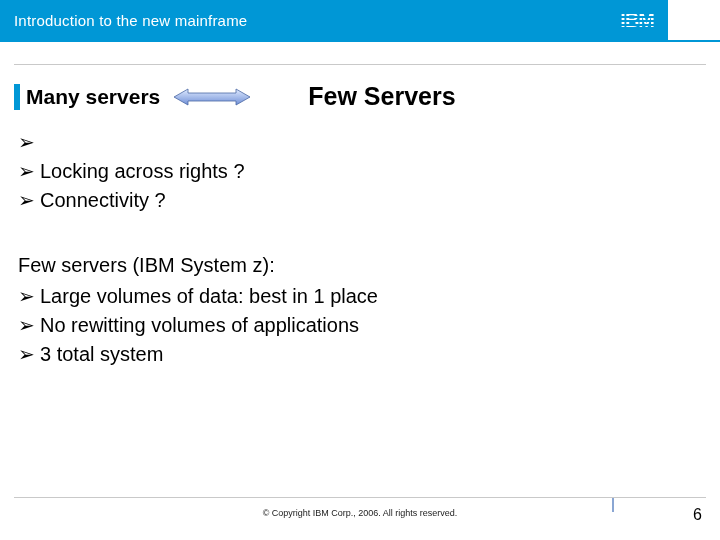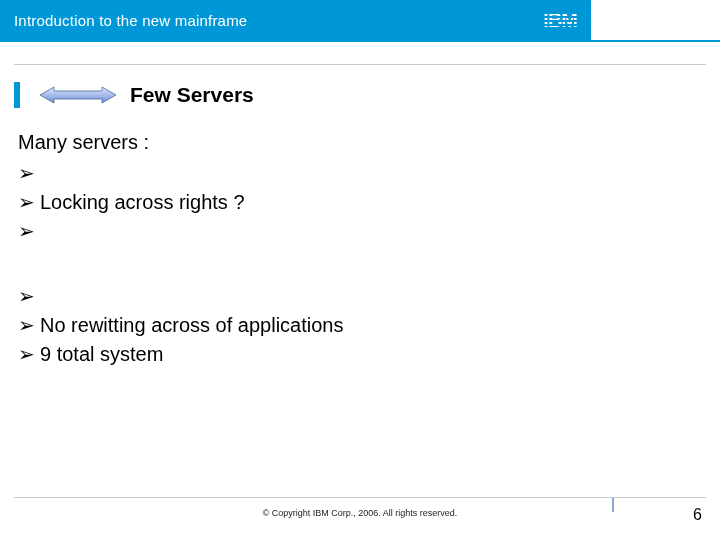--- a/index.html
+++ b/index.html
@@ -1,28 +1,28 @@
 <!DOCTYPE html>
 <html><head>
 <meta charset="utf-8">
 <style>
   * { box-sizing: border-box; margin: 0; padding: 0; }
   html, body { width: 720px; height: 540px; font-family: Arial, Helvetica, sans-serif; background: #fff; color: #000; }
   .slide { position: relative; width: 720px; height: 540px; }
-  .titlebar { width: 591px; height: 40px; background: #0097d6; display: flex; align-items: center; justify-content: space-between; padding: 0 14px; }
+  .titlebar { width: 668px; height: 40px; background: #0097d6; display: flex; align-items: center; justify-content: space-between; padding: 0 14px; }
   .titlebar-text { color: #fff; font-size: 15px; letter-spacing: .2px; }
   .ibm-logo { display: flex; gap: 0; align-items: center; margin-left: 27px; }
   .ibm-logo span { font-family: 'Arial Black', Arial, sans-serif; font-weight: 900; font-size: 20px; color: transparent; display: inline-block; line-height: 1; background: repeating-linear-gradient(#fff 0 2px, transparent 2px 4px); -webkit-background-clip: text; background-clip: text; letter-spacing: -1px; }
   .titlebar-underline { position:absolute; top:40px; width:720px; height:2px; background:#0097d6; }
 
   .sep-top { position: absolute; top: 64px; left: 14px; right: 14px; height: 1px; background: #c9c9c9; }
   .heading-row { position: absolute; top: 82px; left: 14px; right: 14px; display: flex; align-items: center; }
   .accent-bar { width: 6px; height: 26px; background: #0097d6; margin-right: 6px; }
   .heading-left { font-size: 21px; font-weight: bold; color: #000; }
-  .heading-right { font-size: 21px; font-weight: bold; color: #000; }
+  .heading-right { font-size: 25px; font-weight: bold; color: #000; margin-left: 44px; }
   .double-arrow { margin: 0 14px; }
 
   .body { position: absolute; top: 128px; left: 18px; right: 18px; font-size: 20px; line-height: 1.45; }
   .group-title { margin-bottom: 2px; }
   .group2 { margin-top: 36px; }
   .bullet-line { display: flex; align-items: baseline; }
   .bullet-glyph { display:inline-block; width: 22px; font-family: 'Segoe UI Symbol','Arial Unicode MS',Arial; }
 
   .footer-sep { position: absolute; bottom: 42px; left: 14px; right: 14px; height: 1px; background: #c9c9c9; }
   .footer-tick { position: absolute; bottom: 28px; right: 106px; width: 2px; height: 14px; background: #8aa6d3; }
@@ -39,58 +39,61 @@
     <div class="ibm-logo">
       <span>IBM</span>
     </div>
   </div>
   <div class="titlebar-underline"></div>
 
   <div class="sep-top"></div>
 
   <div class="heading-row">
     <div class="accent-bar"></div>
+    <div class="heading-left">Many servers</div>
     <svg class="double-arrow" width="76" height="18" viewBox="0 0 76 18">
       <defs>
         <linearGradient id="g" x1="0" x2="0" y1="0" y2="1">
           <stop offset="0" stop-color="#dfeaff"></stop>
           <stop offset="1" stop-color="#6f8fd6"></stop>
         </linearGradient>
       </defs>
       <path d="M0 9 L14 1 V5 H62 V1 L76 9 L62 17 V13 H14 V17 Z" fill="url(#g)" stroke="#4a67a3" stroke-width="0.8"></path>
     </svg>
     <div class="heading-right">Few Servers</div>
   </div>
 
   <div class="body">
     <div>
-      <div class="group-title">Many servers :</div>
       <div class="bullet-line">
         <span class="bullet-glyph">➢</span>
       </div>
       <div class="bullet-line">
         <span class="bullet-glyph">➢</span>
         <span>Locking across rights ?</span>
       </div>
       <div class="bullet-line">
         <span class="bullet-glyph">➢</span>
+        <span>Connectivity ?</span>
       </div>
     </div>
 
     <div class="group2">
+      <div class="group-title">Few servers (IBM System z):</div>
       <div class="bullet-line">
         <span class="bullet-glyph">➢</span>
+        <span>Large volumes of data: best in 1 place</span>
       </div>
       <div class="bullet-line">
         <span class="bullet-glyph">➢</span>
-        <span>No rewitting across of applications</span>
+        <span>No rewitting volumes of applications</span>
       </div>
       <div class="bullet-line">
         <span class="bullet-glyph">➢</span>
-        <span>9 total system</span>
+        <span>3 total system</span>
       </div>
     </div>
   </div>
 
   <div class="footer-sep"></div>
   <div class="footer-tick"></div>
   <div class="copyright">© Copyright IBM Corp., 2006. All rights reserved.</div>
   <div class="page-num">6</div>
 
 </div>

